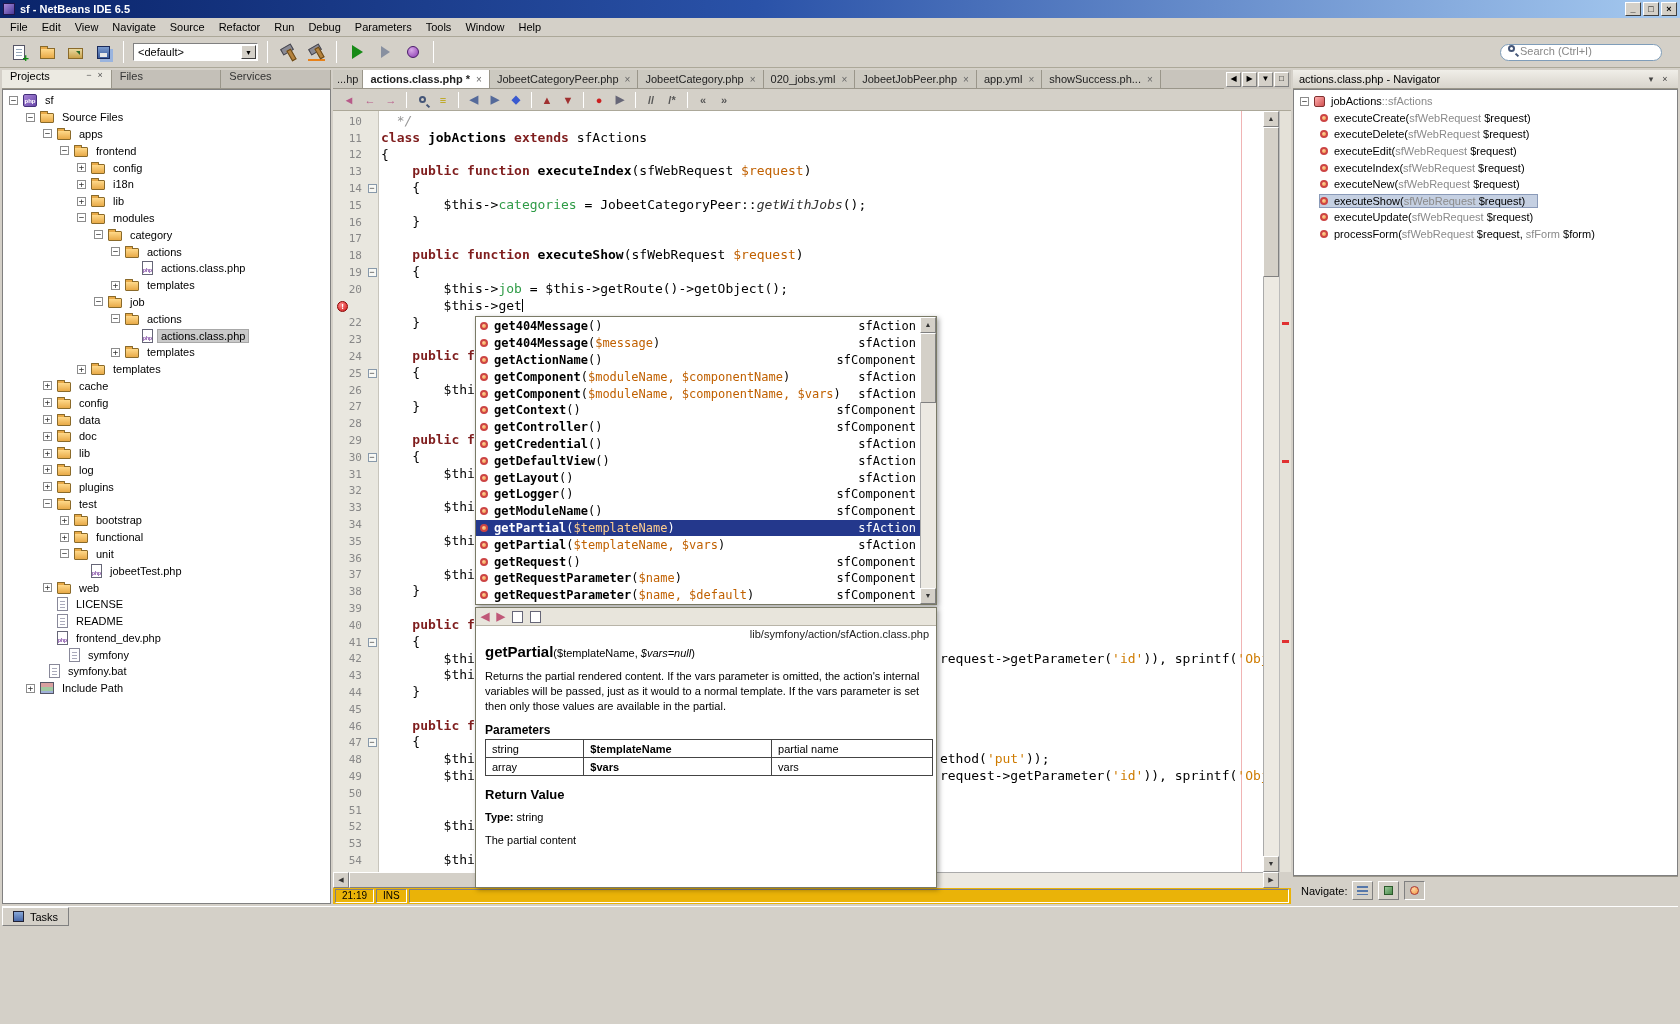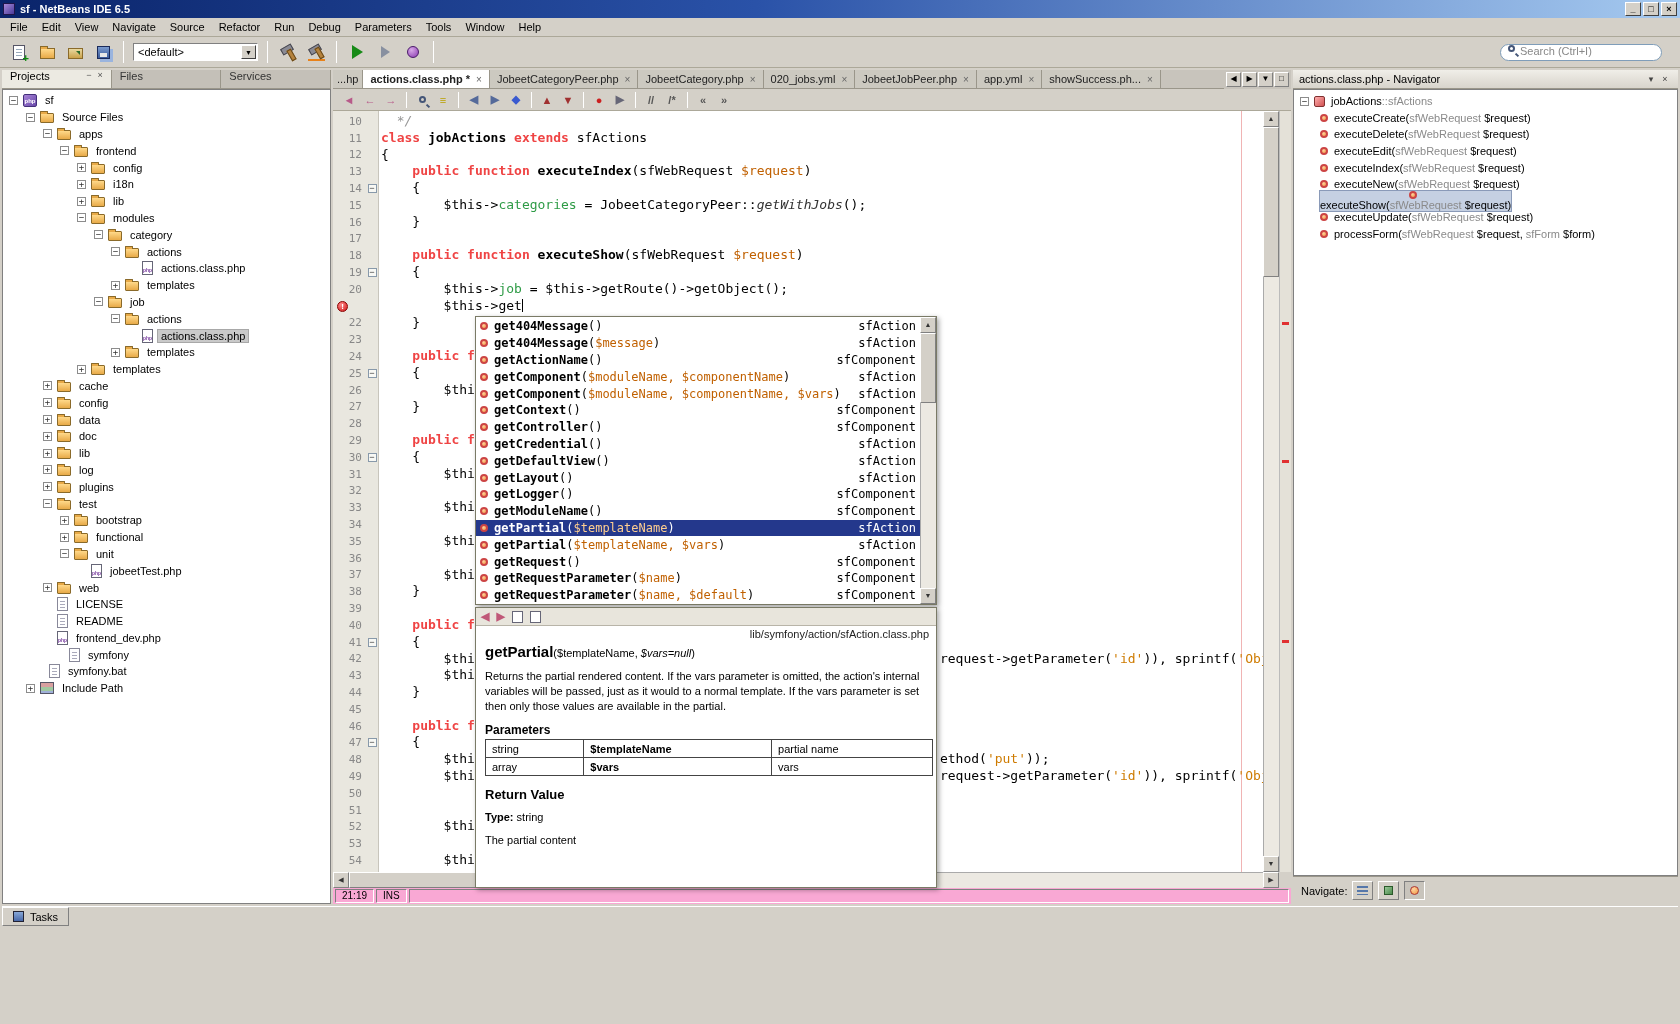--- a/index.html
+++ b/index.html
@@ -113,21 +113,21 @@
   .gln.errln .lnum { visibility:hidden; }
   .fld { width:12px; display:flex; align-items:center; justify-content:center; flex:none; }
   .fbox { width:9px; height:9px; border:1px solid #8899aa; background:#f8f8f4; font-size:9px; line-height:7px; text-align:center; color:#333; }
   .errball { position:absolute; left:4px; top:3px; width:11px; height:11px; border-radius:50%;
     background:radial-gradient(circle at 35% 30%,#ff8a8a,#d01818); border:1px solid #8a0000;
     color:#fff; font-size:8px; line-height:10px; text-align:center; font-weight:bold; }
   .codearea { position:absolute; left:46px; top:0; width:884px; height:100%; overflow:hidden;
     padding:2px 0 0 2px; font-family:"DejaVu Sans Mono",monospace; font-size:13px; }
   .guide { position:absolute; left:862px; top:0; bottom:0; width:1px; background:#f0b4b4; }
   .cln { height:16.8px; line-height:16.8px; white-space:pre; position:relative; }
-  .tk-kw { color:#ef4444; font-weight:bold; }
+  .tk-kw { color:#7f1d1d; font-weight:bold; }
   .tk-cm { color:#969696; font-style:italic; }
   .tk-bd { font-weight:bold; color:#000; }
   .tk-va { color:#c06000; }
   .tk-pr { color:#2e9b46; }
   .tk-it { font-style:italic; color:#333; }
   .tk-st { color:#ce7b00; }
   .tk-pl { color:#000; }
   .tk-gp { display:inline-block; width:465px; }
   .caret { display:inline-block; width:1px; height:13px; background:#000; vertical-align:-2px; }
 
@@ -135,34 +135,34 @@
   .sbtn { position:absolute; width:16px; height:16px; background:#d4d0c8; border:1px solid; border-color:#fff #808080 #808080 #fff;
     font-size:7px; text-align:center; line-height:14px; color:#333; }
   .sb-up { left:-1px; top:0; } .sb-down { left:-1px; bottom:0; }
   .vthumb { position:absolute; left:-1px; top:16px; width:16px; height:150px; background:#d4d0c8; border:1px solid; border-color:#fff #808080 #808080 #fff; }
   .estripe { position:absolute; left:946px; top:0; width:12px; height:100%; background:#e4e1d8; border-left:1px solid #bbb; }
   .emark { position:absolute; left:2px; width:7px; height:3px; background:#e03030; }
   .hscroll { position:absolute; left:0; top:802px; width:946px; height:16px; background:#ece9e2; border-top:1px solid #aaa; }
   .hb-l { left:0; top:-1px; } .hb-r { right:0; top:-1px; }
   .hthumb { position:absolute; left:16px; top:-1px; width:330px; height:16px; background:#d4d0c8; border:1px solid; border-color:#fff #808080 #808080 #fff; }
   .scorner { position:absolute; left:946px; top:802px; width:12px; height:16px; background:#d4d0c8; }
-  .estatus { position:absolute; left:0; top:818px; width:958px; height:16px; display:flex; gap:2px; padding:1px 2px; background:#f9a8d4; }
+  .estatus { position:absolute; left:0; top:818px; width:958px; height:16px; display:flex; gap:2px; padding:1px 2px; background:#eab308; }
   .scell { border:1px solid; border-color:#808080 #fff #fff #808080; padding:0 6px; line-height:12px; font-size:10px; }
   .scell.fill { flex:1; }
 
   
   .rightpane { position:absolute; left:1293px; top:70px; width:385px; height:834px; background:#d4d0c8; }
   .nav-header { height:19px; background:linear-gradient(#f0eee8,#d8d4cc); border-bottom:1px solid #9a968a;
     display:flex; align-items:center; padding:0 6px; }
   .nav-title { flex:1; }
   .nav-hbtn { width:14px; height:13px; font-size:9px; line-height:12px; text-align:center; color:#444; }
   .nav-tree { position:absolute; left:0; top:19px; right:0; bottom:28px; background:#fff; border:1px solid #808080; padding-top:3px; overflow:hidden; }
   .nrow { display:flex; align-items:center; height:16.6px; white-space:nowrap; padding-left:6px; font-size:11px; }
   .nrow.item { padding-left:26px; }
-  .selwrap { display:flex; align-items:center; background:#c5d0e2; outline:1px solid #8a9ab8; padding-right:0;flex-direction:column; }
+  .selwrap { display:flex; align-items:center; background:#c5d0e2; outline:1px solid #8a9ab8; padding-right:12px; }
   .nv-k { color:#000; } .nv-g { color:#8a8a8a; }
   .i-method { width:8px; height:8px; border-radius:50%; background:radial-gradient(circle at 35% 30%,#ffd2a0,#f09a40);
     border:2px solid #cc4444; flex:none; margin-right:6px; }
   .i-class { width:11px; height:11px; border-radius:2px; background:linear-gradient(135deg,#ffb0b0,#d05050); border:1px solid #803030; flex:none; margin-right:6px; }
   .nav-filters { position:absolute; left:0; bottom:0; right:0; height:28px; border-top:1px solid #9a968a;
     display:flex; align-items:center; padding:0 8px; gap:5px; background:#d4d0c8; }
   .fbtn { width:21px; height:19px; border:1px solid; border-color:#fff #808080 #808080 #fff; background:#d4d0c8;
     display:flex; align-items:center; justify-content:center; }
   .fbtn.pressed { border-color:#808080 #fff #fff #808080; background:#c8c4bc; }
   .fg1 { width:11px; height:9px; background:repeating-linear-gradient(#5577aa 0 2px,transparent 2px 4px); }

